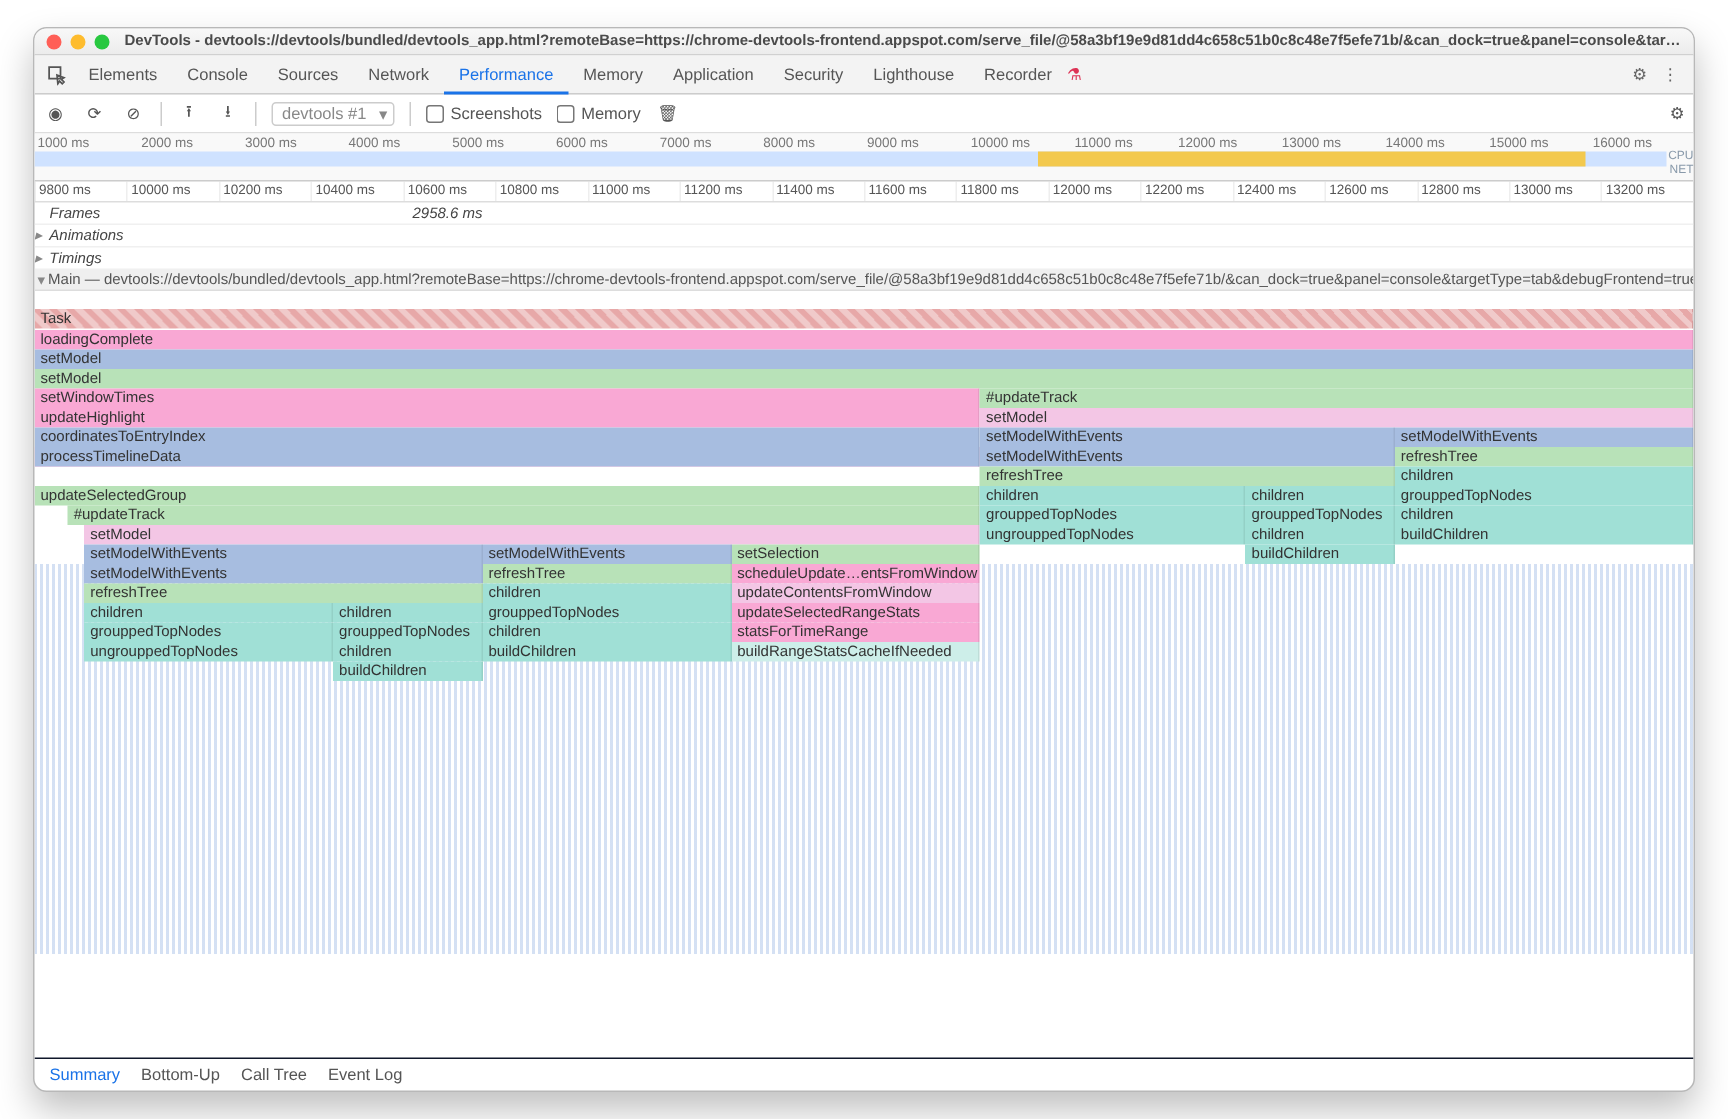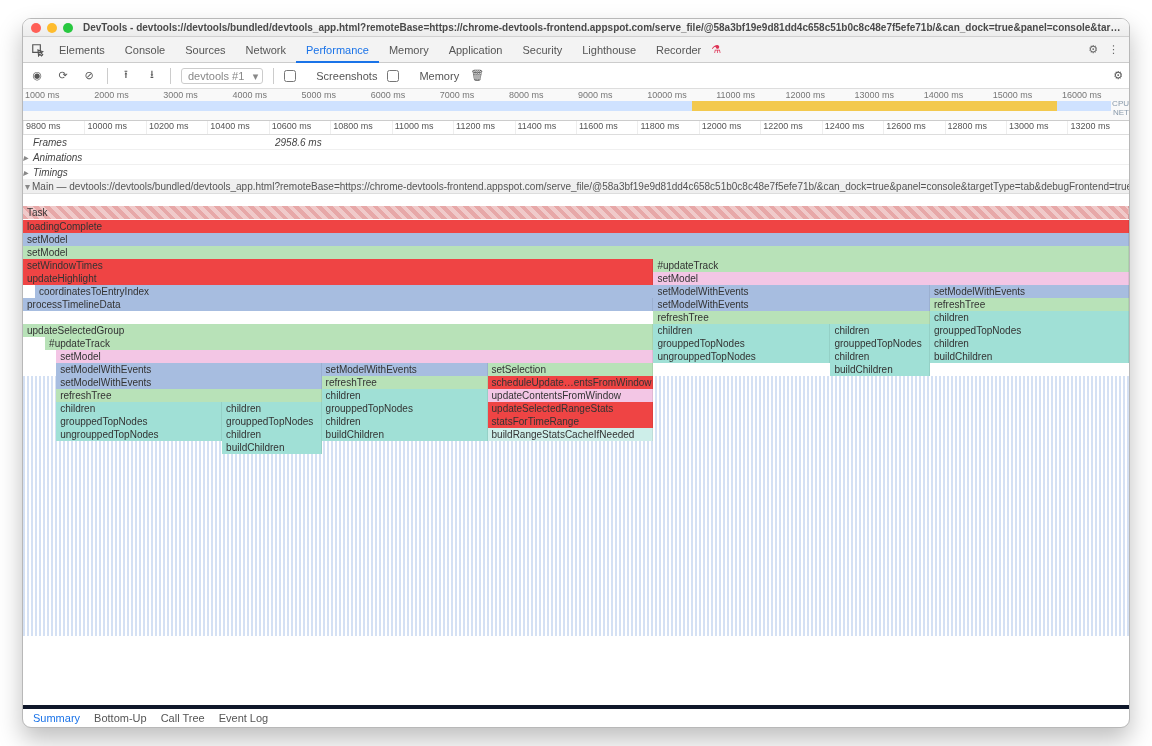--- a/index.html
+++ b/index.html
@@ -13,48 +13,48 @@
 .tabbar { display:flex; align-items:center; height:26px; border-bottom:1px solid #ccc; padding:0 4px; gap:0; background:#f3f3f3;}
 .tabbar .inspect { width:22px; text-align:center; color:#555;}
 .tab { padding:0 10px; line-height:26px; color:#555; cursor:default;}
 .tab.active { color:#1a73e8; border-bottom:2px solid #1a73e8; height:26px;}
 .tabbar .right { margin-left:auto; display:flex; gap:10px; padding-right:6px; color:#666;}
 .toolbar { display:flex; align-items:center; height:26px; border-bottom:1px solid #ddd; padding:0 6px; gap:10px; color:#555;}
 .toolbar .ico { width:16px; text-align:center;}
 .toolbar .sep { width:1px; height:16px; background:#ccc;}
 .select { border:1px solid #ccc; padding:1px 18px 1px 6px; border-radius:3px; color:#888; font-size:11px; position:relative;}
 .select::after{content:"▾"; position:absolute; right:4px; color:#888;}
-.chk { display:flex; align-items:center; gap:20px;}
+.chk { display:flex; align-items:center; gap:4px;}
 .chk input{width:12px;height:12px;}
 .toolbar .right{margin-left:auto;}
 .overview { height:32px; border-bottom:1px solid #ccc; position:relative; background:#f9f9f9;}
 .ov-ticks{display:flex; font-size:9px; color:#777; padding-top:1px;}
 .ov-ticks span{flex:1; text-align:left; padding-left:2px;}
 .ov-lane{position:absolute; top:12px; left:0; right:18px; height:10px; background:#cfe2ff;}
 .ov-sel{position:absolute; top:12px; height:10px; background:#f3c94e;}
 .ov-cpu{position:absolute; right:0; top:10px; font-size:8px; color:#89a; width:18px; text-align:right; line-height:9px;}
 .ruler { display:flex; height:14px; border-bottom:1px solid #ddd; font-size:9px; color:#555;}
 .ruler span{flex:1; text-align:left; padding-left:2px; border-left:1px solid #eee;}
 .tracks { flex:1; overflow:hidden; display:flex; flex-direction:column; font-size:10px;}
 .track-row{display:flex; align-items:center; height:15px; border-bottom:1px solid #f0f0f0;font-style:italic;}
 .track-label{width:100%; padding-left:10px; color:#444;}
 .track-row .arrow{width:10px; color:#888;}
 .track-row.hasarrow .track-label{padding-left:0;}
 .frames-strip{flex:1; height:100%; background:repeating-linear-gradient(90deg,#ffeea8 0 2px,#fff 2px 3px); margin-left:0;}
 .frames-left{width:560px;}
 .main-header{height:14px; background:#efefef; border-bottom:1px solid #ddd; display:flex; align-items:center; padding-left:2px; color:#555; white-space:nowrap; overflow:hidden;}
 .flame { position:relative; flex:1; overflow:hidden;}
 .fl-row{position:absolute; height:13px; font-size:10px; line-height:13px; white-space:nowrap; overflow:hidden; padding-left:4px; border-right:1px solid rgba(0,0,0,.07);}
-.c-mauve{background:#ef4444;} .c-gold{background:#f5c94e;} .c-blue{background:#a7bde0;}
+.c-mauve{background:#f9a8d4;} .c-gold{background:#f5c94e;} .c-blue{background:#a7bde0;}
 .c-green{background:#b8e2b8;} .c-teal{background:#a0e0d6;} .c-pink{background:#f3c6e5;}
 .c-red{background:repeating-linear-gradient(45deg,#e7a8a8 0 4px,#f0caca 4px 8px);}
 .c-lteal{background:#cdeee9;}
 .flame-bg{position:absolute; top:182px; left:0; right:0; height:260px; background:
   repeating-linear-gradient(90deg, rgba(170,194,232,.5) 0 2px, rgba(255,255,255,.4) 2px 4px);}
-.bottom-tabs{height:22px; border-top:4px solid #0f172a; display:flex; align-items:center; gap:14px; padding:0 10px; font-size:11px;}
+.bottom-tabs{height:22px; border-top:1px solid #0f172a; display:flex; align-items:center; gap:14px; padding:0 10px; font-size:11px;}
 .bottom-tabs .btab{color:#555;}
 .bottom-tabs .btab.active{color:#1a73e8;}
 svg.icon{width:14px;height:14px;vertical-align:middle;}
 </style>
 </head>
 <body>
 
 <div class="window">
 
   <div class="titlebar">
@@ -174,21 +174,21 @@
     <div class="flame" id="flame">
       <div class="flame-bg"></div>
     <div class="fl-row c-red" style="top: 12px; left: 0%; width: 100%;">Task</div>
         <div class="fl-row c-mauve" style="top: 26px; left: 0%; width: 100%;">loadingComplete</div>
         <div class="fl-row c-blue" style="top: 39px; left: 0%; width: 100%;">setModel</div>
         <div class="fl-row c-green" style="top: 52px; left: 0%; width: 100%;">setModel</div>
         <div class="fl-row c-mauve" style="top: 65px; left: 0%; width: 57%;">setWindowTimes</div>
         <div class="fl-row c-green" style="top: 65px; left: 57%; width: 43%;">#updateTrack</div>
         <div class="fl-row c-mauve" style="top: 78px; left: 0%; width: 57%;">updateHighlight</div>
         <div class="fl-row c-pink" style="top: 78px; left: 57%; width: 43%;">setModel</div>
-        <div class="fl-row c-blue" style="top: 91px; left: 0%; width: 57%; margin-left: 12px;">coordinatesToEntryIndex</div>
+        <div class="fl-row c-blue" style="top: 91px; left: 0%; width: 57%;">coordinatesToEntryIndex</div>
         <div class="fl-row c-blue" style="top: 91px; left: 57%; width: 25%;">setModelWithEvents</div>
         <div class="fl-row c-blue" style="top: 91px; left: 82%; width: 18%;">setModelWithEvents</div>
         <div class="fl-row c-mauve" style="top: 104px; left: 0%; width: 57%;">timelineData</div>
         <div class="fl-row c-blue" style="top: 104px; left: 57%; width: 25%;">setModelWithEvents</div>
         <div class="fl-row c-green" style="top: 104px; left: 82%; width: 18%;">refreshTree</div>
         <div class="fl-row c-blue" style="top: 104px; left: 0%; width: 57%;">processTimelineData</div>
         <div class="fl-row c-green" style="top: 117px; left: 57%; width: 25%;">refreshTree</div>
         <div class="fl-row c-teal" style="top: 117px; left: 82%; width: 18%;">children</div>
         <div class="fl-row c-green" style="top: 130px; left: 0%; width: 57%;">updateSelectedGroup</div>
         <div class="fl-row c-teal" style="top: 130px; left: 57%; width: 16%;">children</div>

